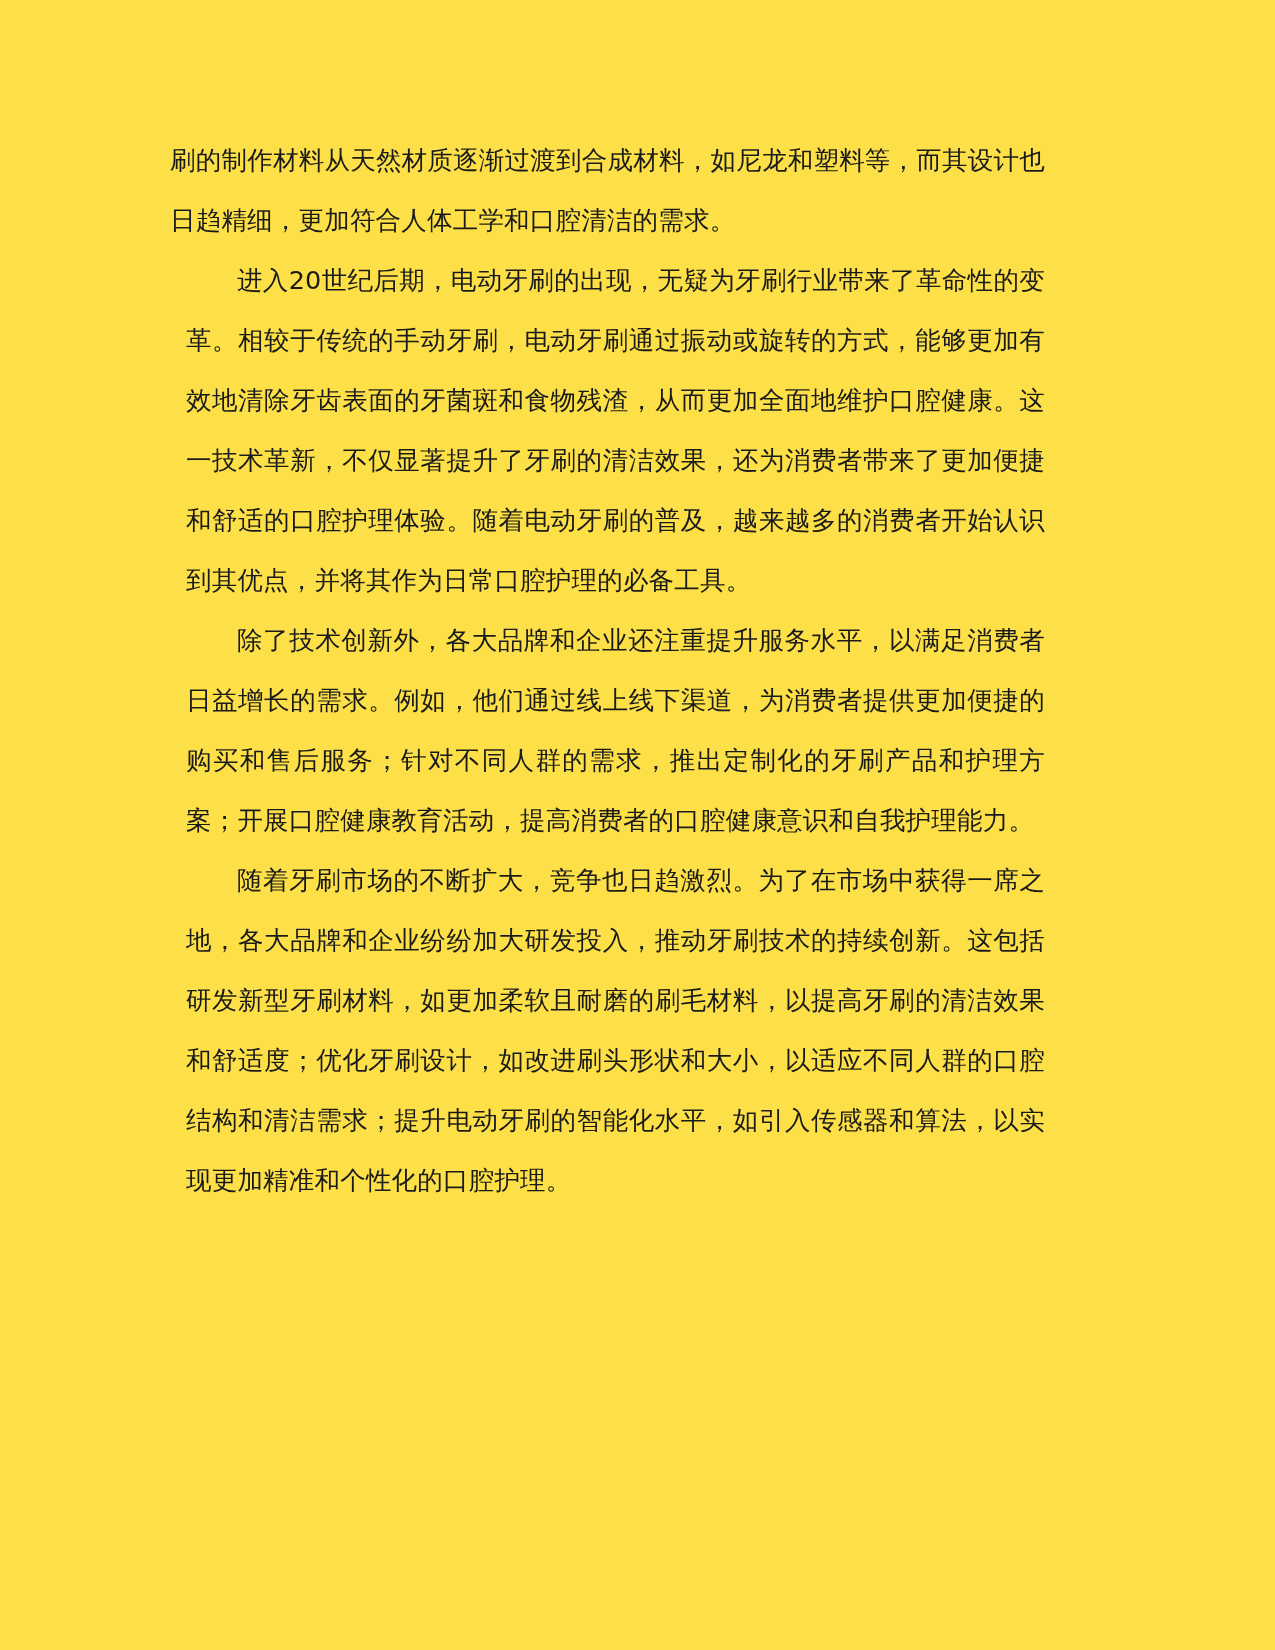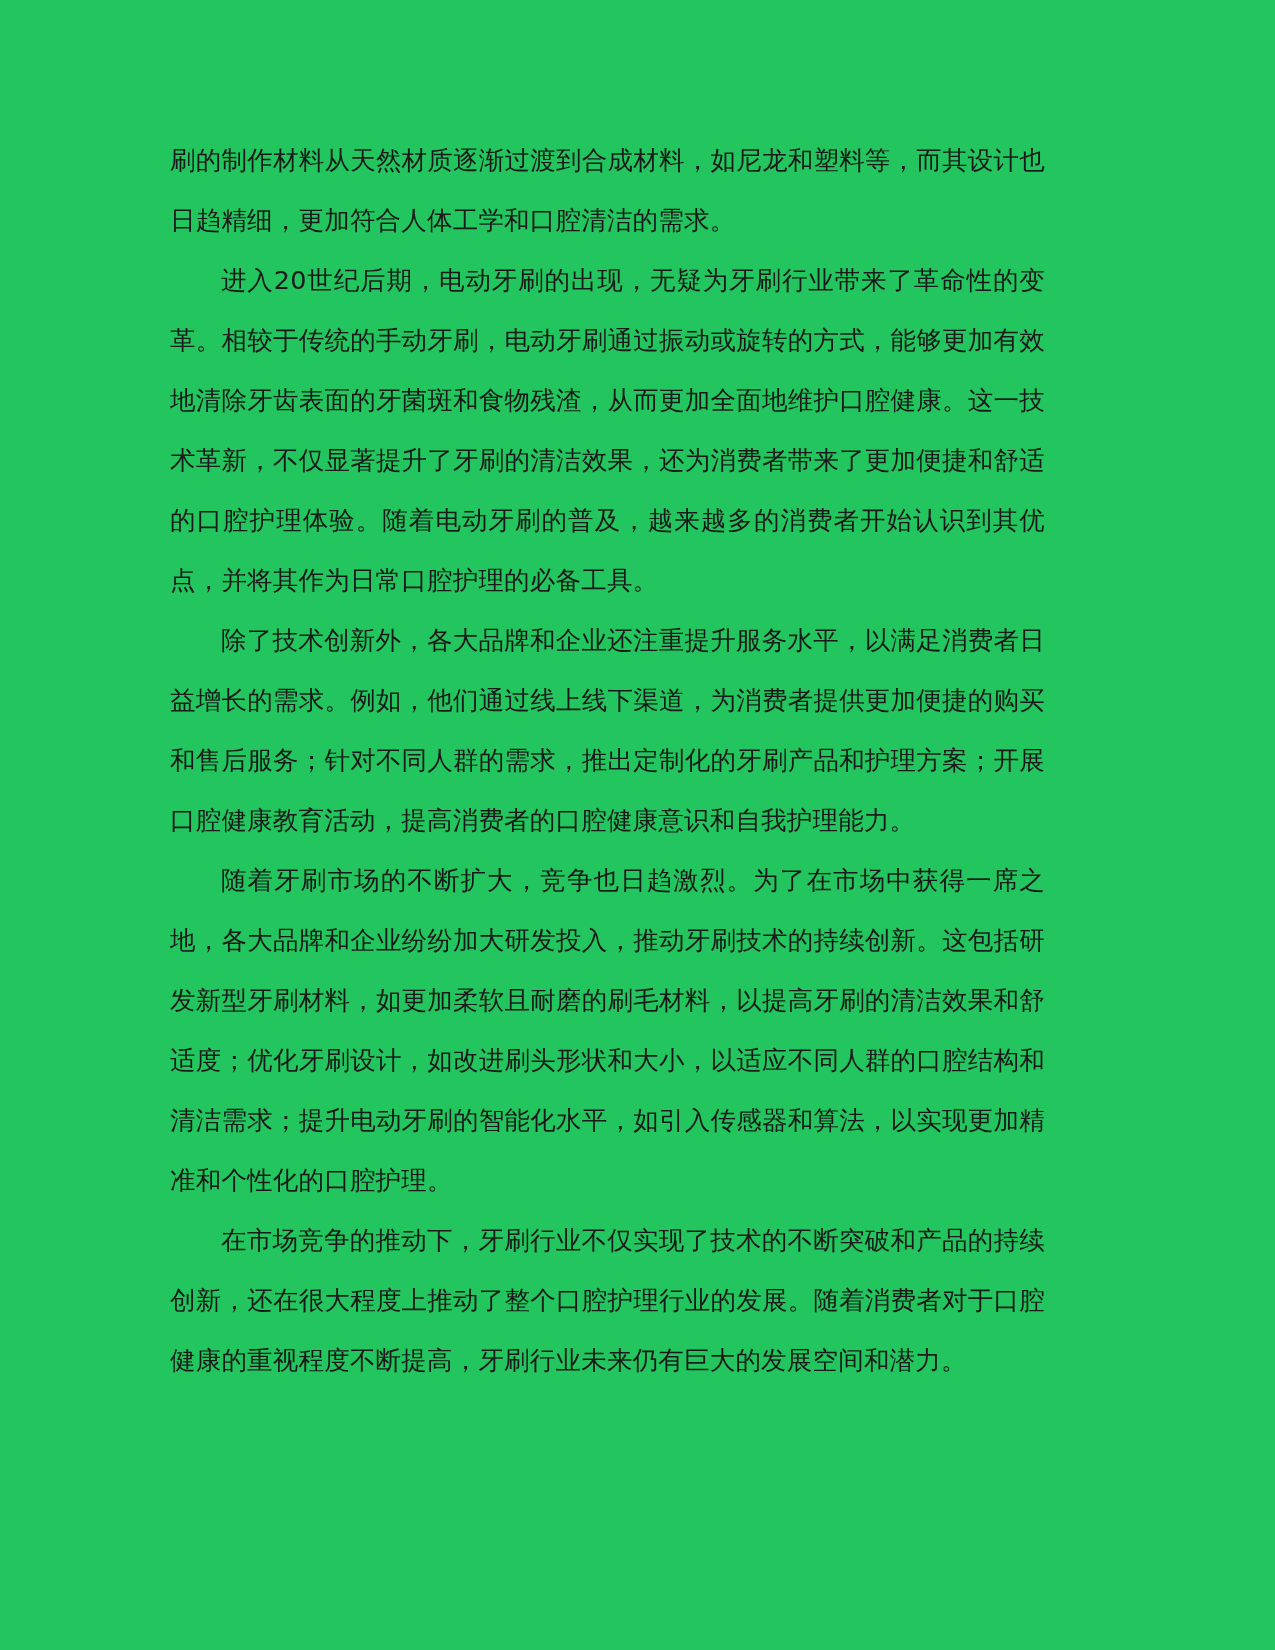--- a/index.html
+++ b/index.html
@@ -4,21 +4,21 @@
 <style>
   html, body {
     margin: 0;
     padding: 0;
     background: #ffffff;
   }
   .page {
     position: relative;
     width: 1275px;
     height: 1650px;
-    background: #22c55e;
+    background: #fde047;
     box-sizing: border-box;
     overflow: hidden;
   }
   .doc-body {
     position: absolute;
     left: 170px;
     top: 130px;
     width: 875px;
   }
   .para {
@@ -27,26 +27,26 @@
     line-height: 60px;
     color: #1a1a1a;
     text-align: justify;
     text-justify: inter-character;
     margin: 0 0 0 0;
     letter-spacing: 0.2px;
     white-space: normal;
   }
   .para.indent {
     text-indent: 2em;
+    margin-left: 16px;
   }
 </style>
 </head>
 <body>
 
 <div class="page">
   <div class="doc-body">
     <p class="para">刷的制作材料从天然材质逐渐过渡到合成材料，如尼龙和塑料等，而其设计也日趋精细，更加符合人体工学和口腔清洁的需求。</p>
     <p class="para indent">进入20世纪后期，电动牙刷的出现，无疑为牙刷行业带来了革命性的变革。相较于传统的手动牙刷，电动牙刷通过振动或旋转的方式，能够更加有效地清除牙齿表面的牙菌斑和食物残渣，从而更加全面地维护口腔健康。这一技术革新，不仅显著提升了牙刷的清洁效果，还为消费者带来了更加便捷和舒适的口腔护理体验。随着电动牙刷的普及，越来越多的消费者开始认识到其优点，并将其作为日常口腔护理的必备工具。</p>
     <p class="para indent">除了技术创新外，各大品牌和企业还注重提升服务水平，以满足消费者日益增长的需求。例如，他们通过线上线下渠道，为消费者提供更加便捷的购买和售后服务；针对不同人群的需求，推出定制化的牙刷产品和护理方案；开展口腔健康教育活动，提高消费者的口腔健康意识和自我护理能力。</p>
     <p class="para indent">随着牙刷市场的不断扩大，竞争也日趋激烈。为了在市场中获得一席之地，各大品牌和企业纷纷加大研发投入，推动牙刷技术的持续创新。这包括研发新型牙刷材料，如更加柔软且耐磨的刷毛材料，以提高牙刷的清洁效果和舒适度；优化牙刷设计，如改进刷头形状和大小，以适应不同人群的口腔结构和清洁需求；提升电动牙刷的智能化水平，如引入传感器和算法，以实现更加精准和个性化的口腔护理。</p>
-    <p class="para indent">在市场竞争的推动下，牙刷行业不仅实现了技术的不断突破和产品的持续创新，还在很大程度上推动了整个口腔护理行业的发展。随着消费者对于口腔健康的重视程度不断提高，牙刷行业未来仍有巨大的发展空间和潜力。</p>
   </div>
 </div>
 
 </body></html>

